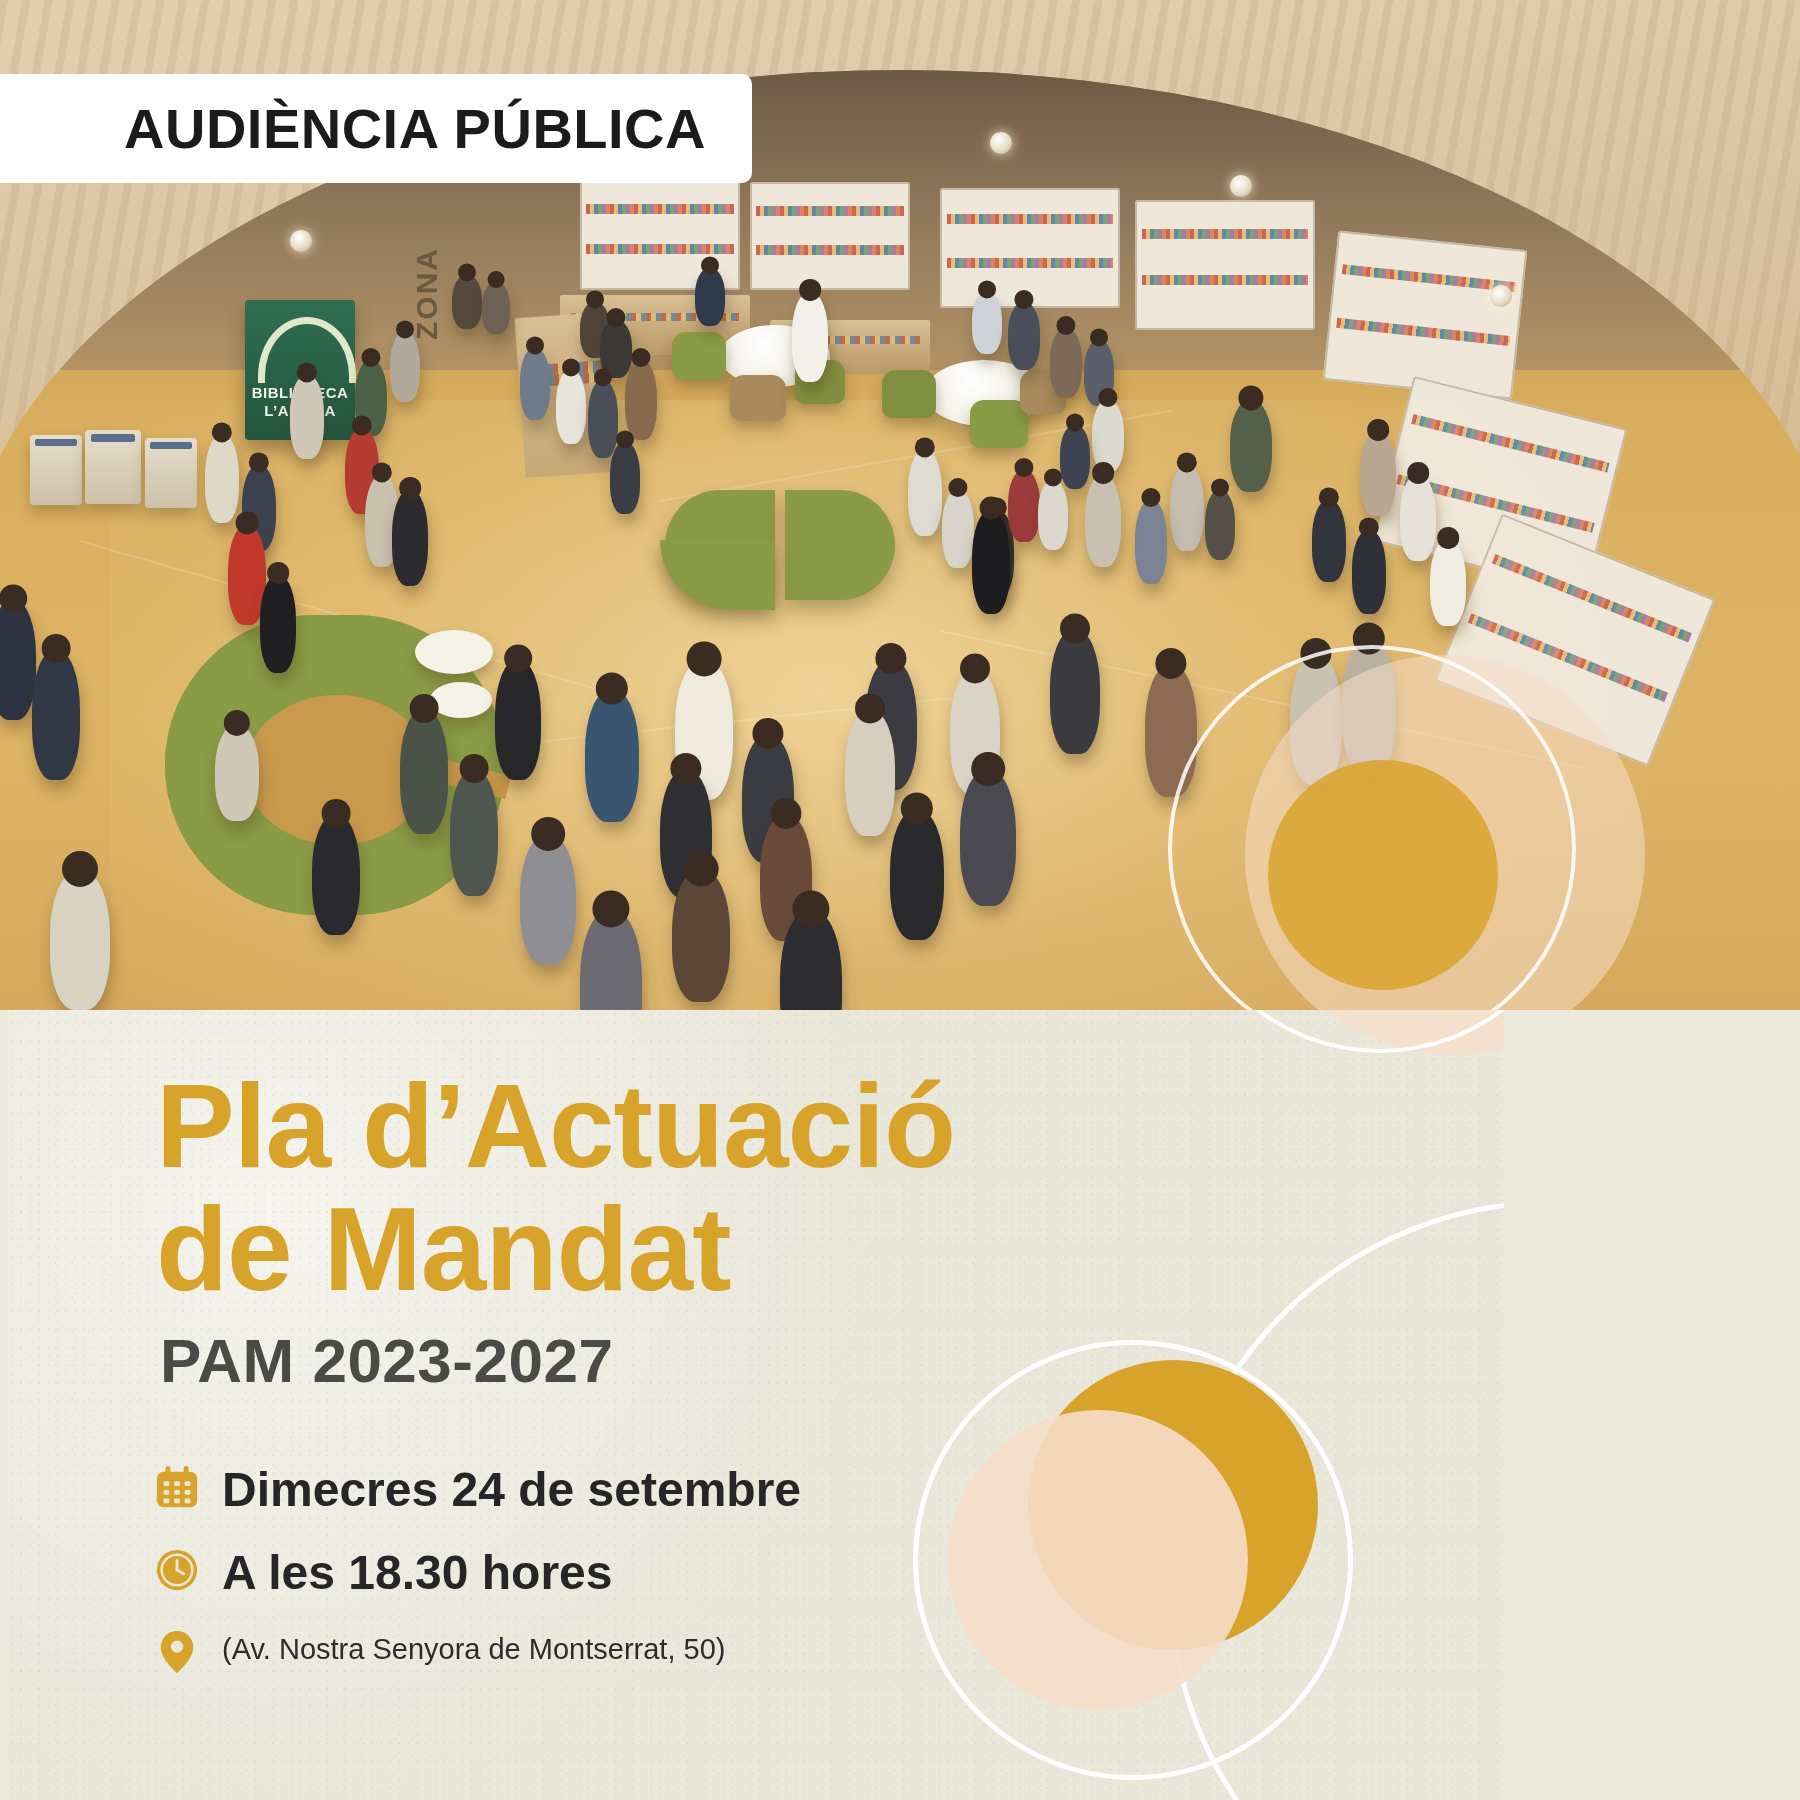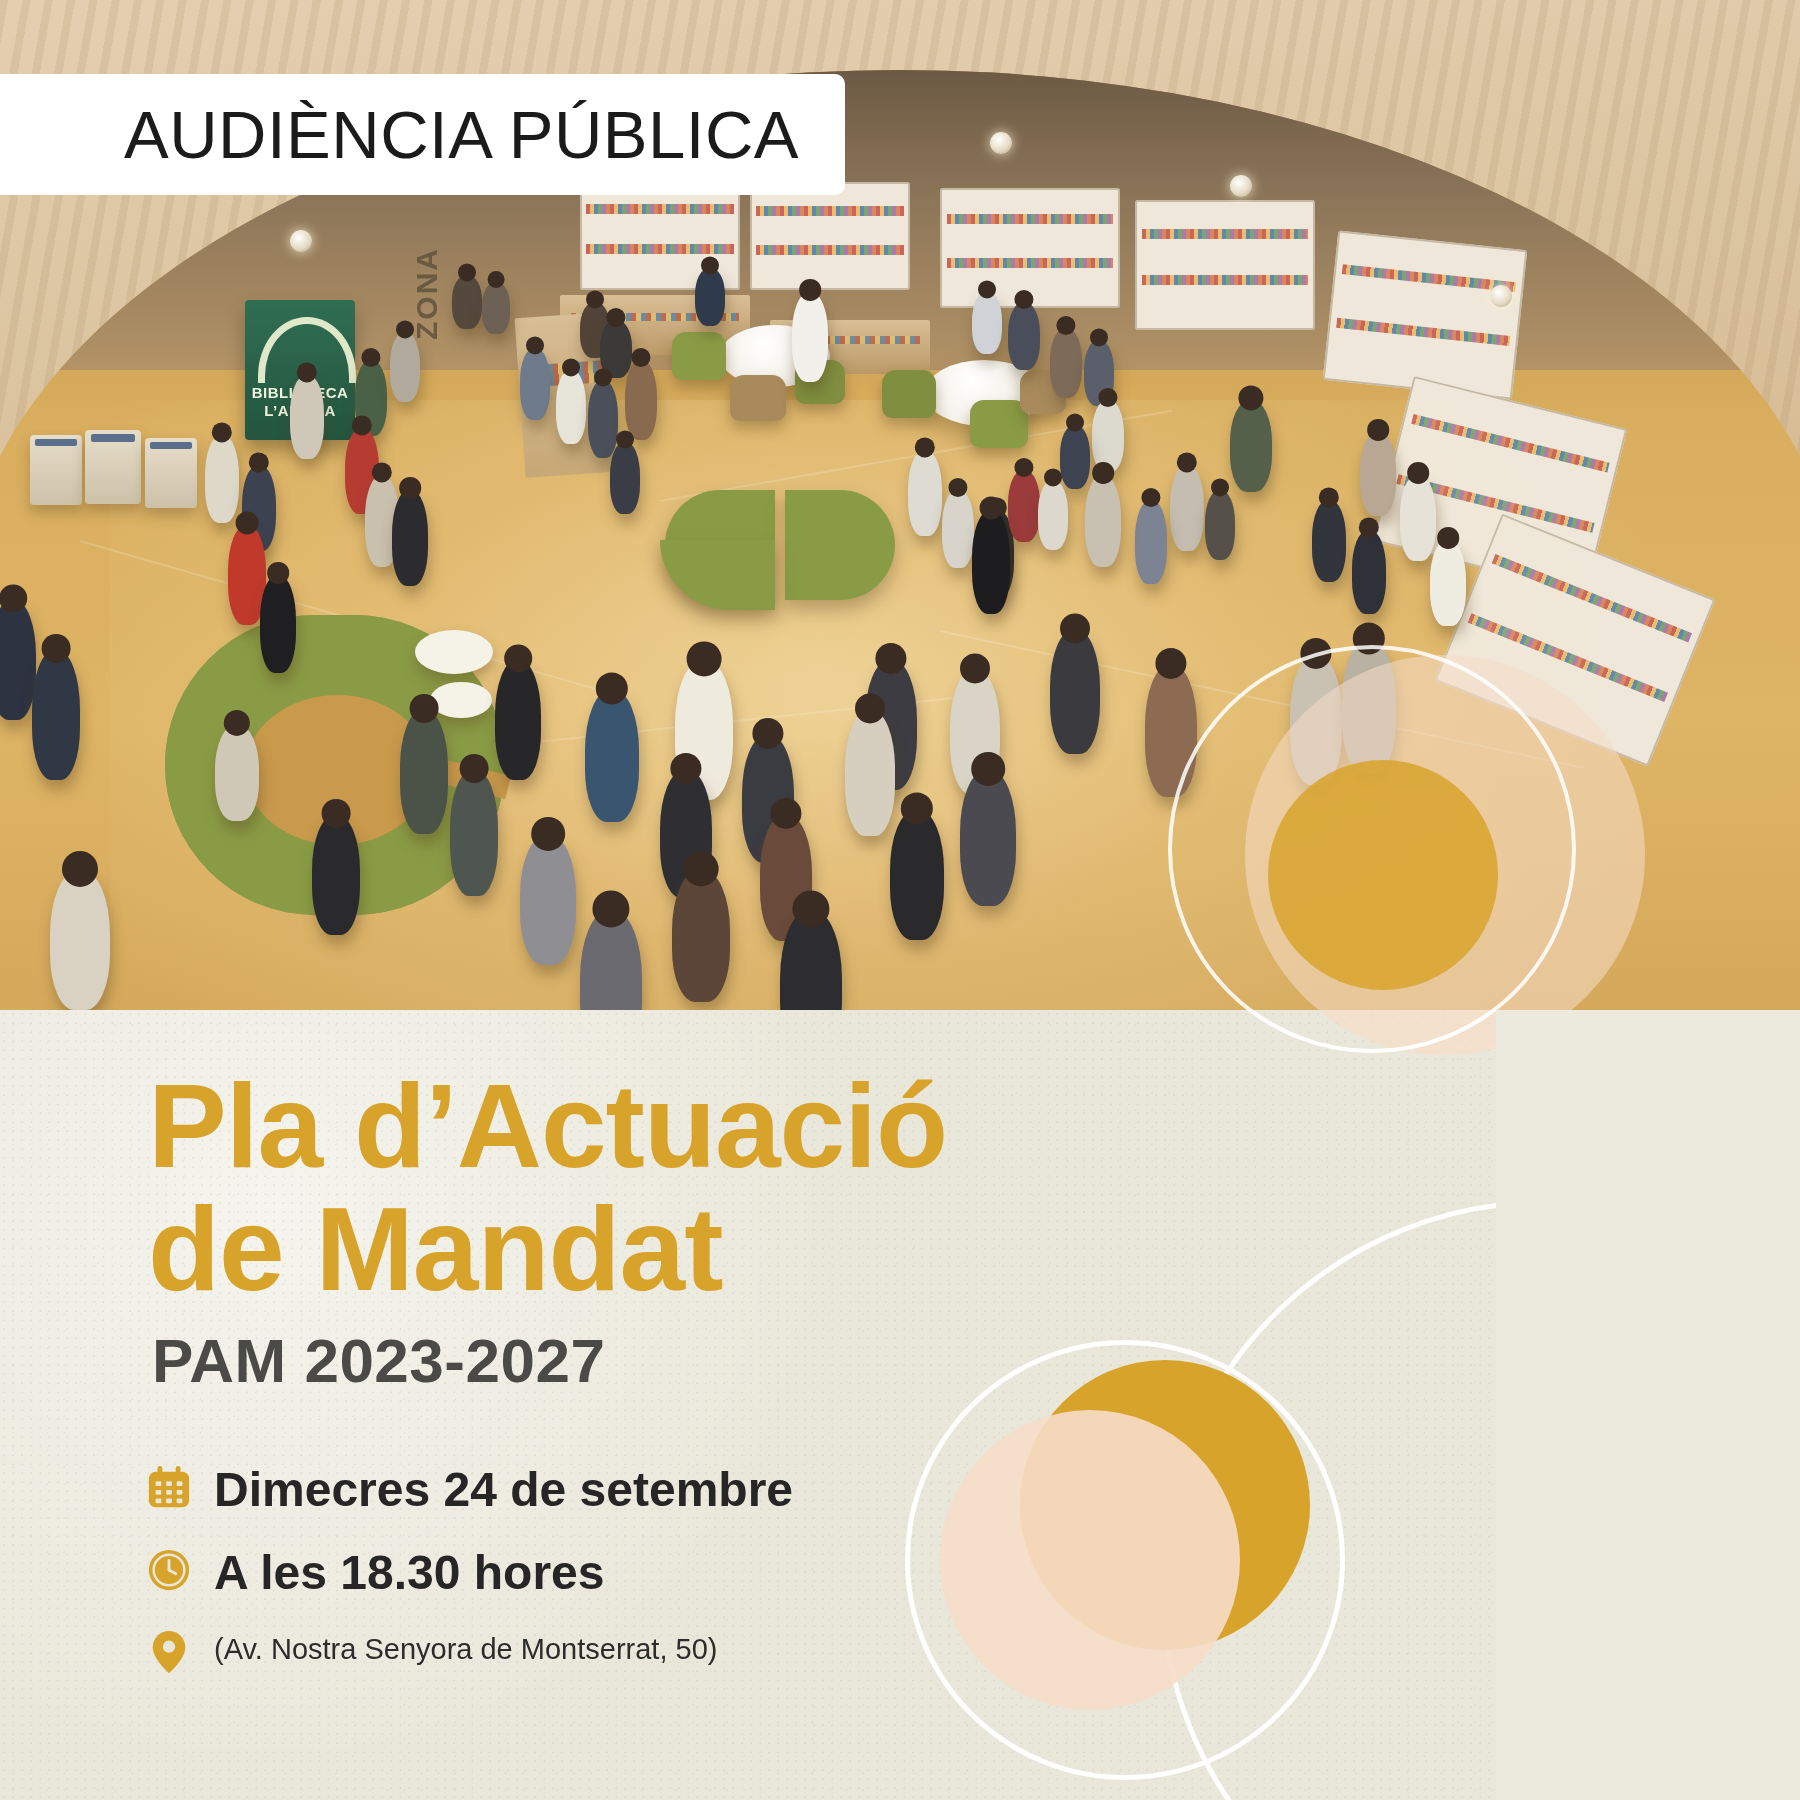--- a/index.html
+++ b/index.html
@@ -215,32 +215,32 @@
   .label-strip {
     position: absolute;
     left: 0;
     top: 74px;
     background: #ffffff;
     padding: 22px 46px 22px 124px;
     border-radius: 0 10px 10px 0;
   }
   .label-strip span {
     display: block;
-    font-size: 67px;
-    font-weight: normal;
+    font-size: 56px;
+    font-weight: bold;
     letter-spacing: .5px;
     color: #1b1b1b;
     font-family: "Liberation Sans", sans-serif;
     text-align: right;
   }
 
   
   .panel {
     position: absolute;
-    left: 0;
+    left: 8px;
     top: 1010px;
     width: 1496px;
     height: 790px;
     overflow: hidden;
     background:
       radial-gradient(circle at 18% 25%, rgba(255,255,255,.55) 0%, rgba(255,255,255,0) 45%),
       #e9e7d9;
   }
   .grain {
     position: absolute;

